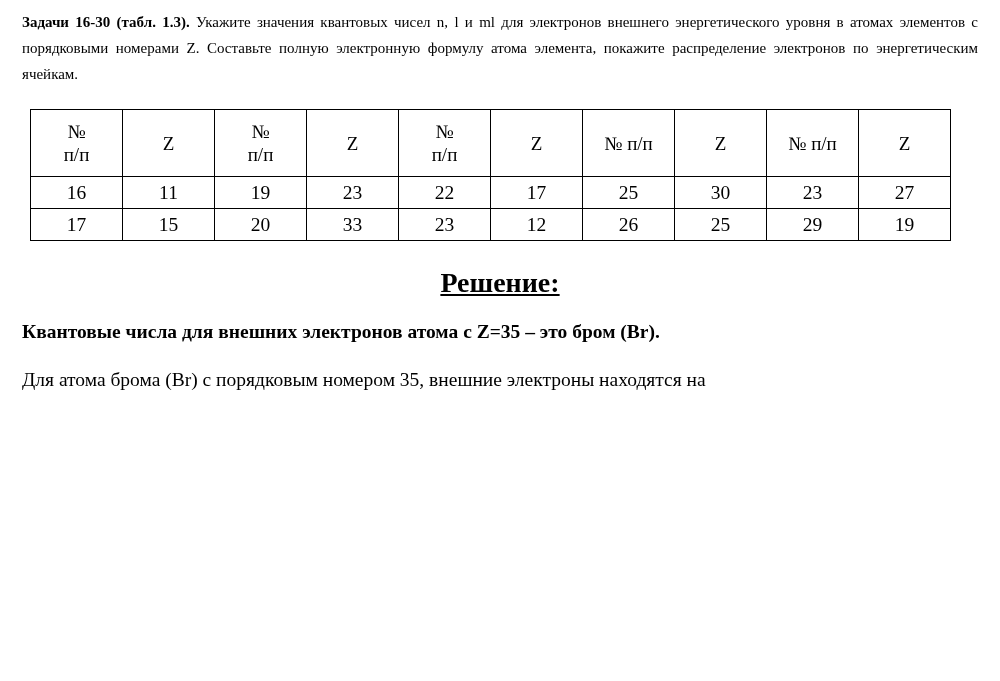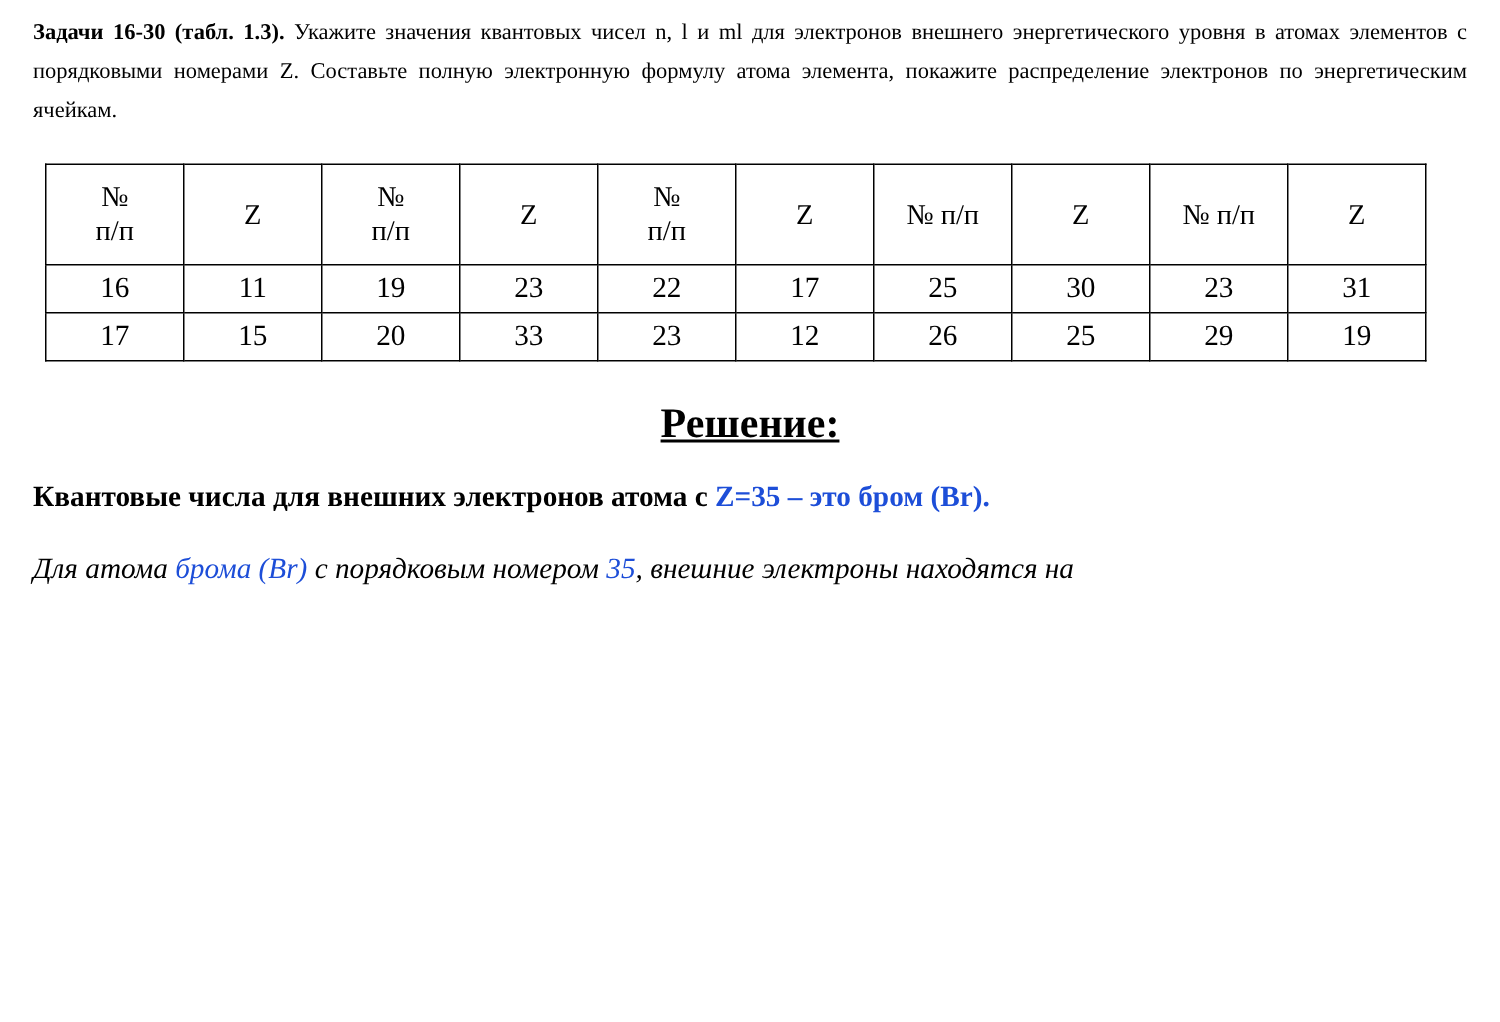--- a/index.html
+++ b/index.html
@@ -79,28 +79,27 @@
     text-decoration: underline;
     margin: 26px 0 18px 0;
   }
   .bold-line {
     font-size: 19.5px;
     font-weight: bold;
     margin: 0 0 16px 0;
     line-height: 1.5;
   }
   .red {
-    color: #1d4ed8;
+    color: #000000;
   }
   .body-line {
     font-size: 19.5px;
     line-height: 1.72;
     text-align: justify;
     margin: 0;
-    font-style: italic;
   }
   .clip-bottom {
     max-height: 30px;
     overflow: hidden;
   }
 </style>
 </head>
 <body>
 
 <div class="page">
@@ -143,21 +142,21 @@
         <tr>
           <td>16</td>
           <td>11</td>
           <td>19</td>
           <td>23</td>
           <td>22</td>
           <td>17</td>
           <td>25</td>
           <td>30</td>
           <td>23</td>
-          <td>31</td>
+          <td>27</td>
         </tr>
         <tr>
           <td>17</td>
           <td>15</td>
           <td>20</td>
           <td>33</td>
           <td>23</td>
           <td>12</td>
           <td>26</td>
           <td>25</td>

